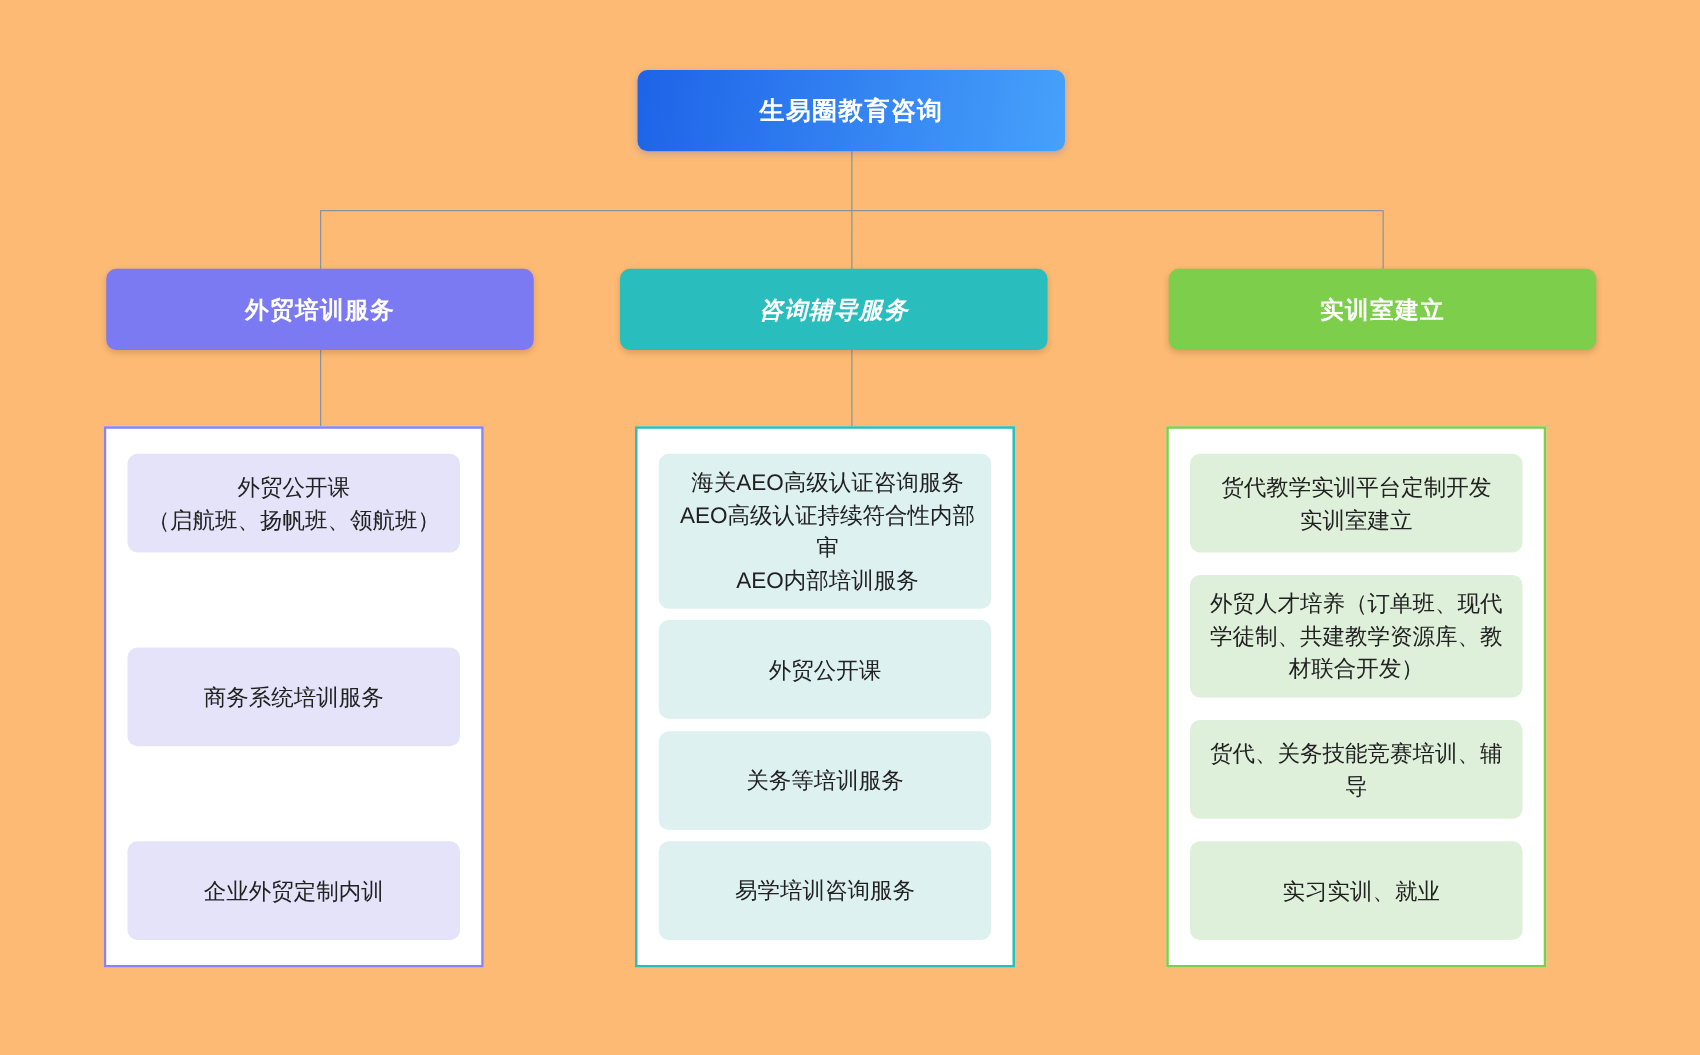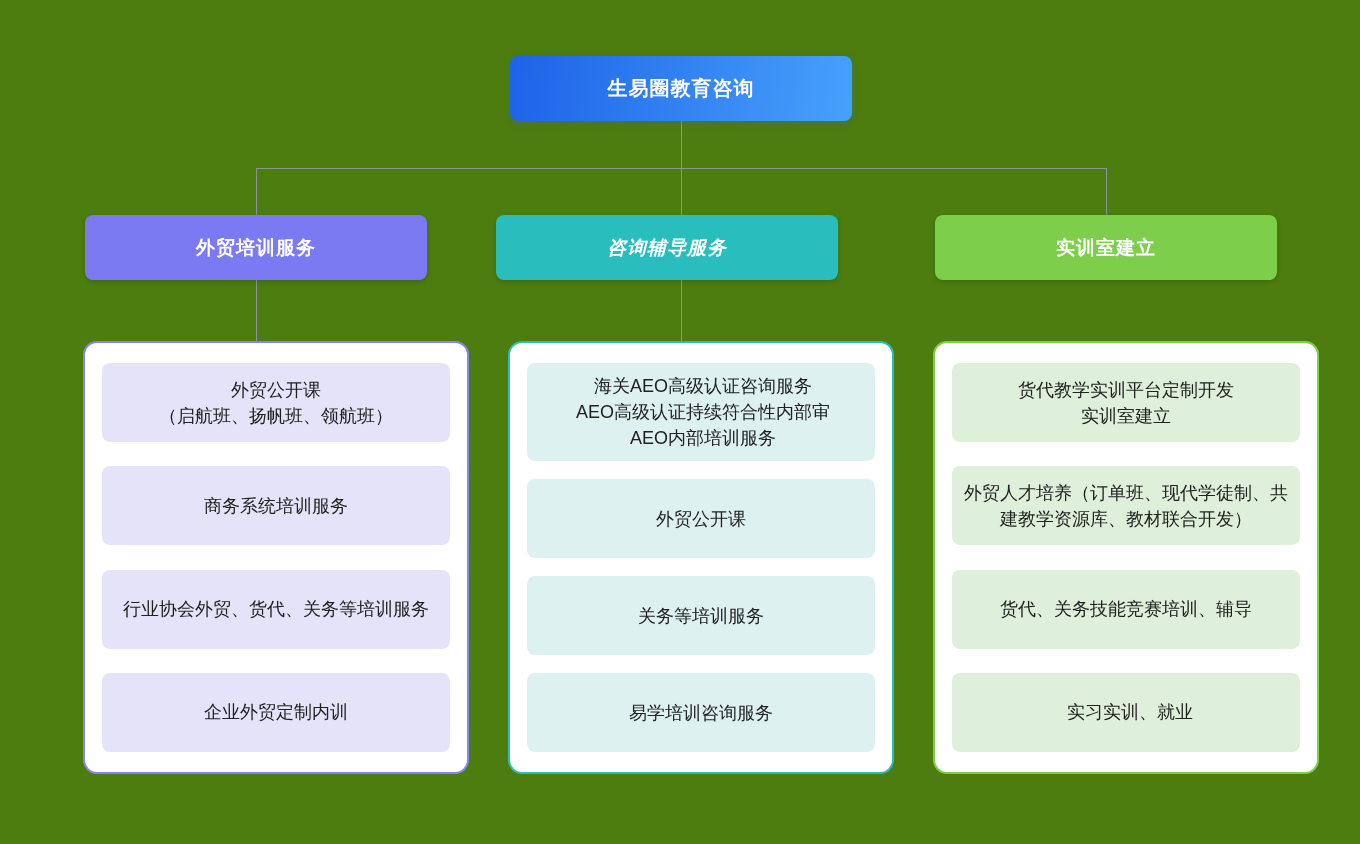--- a/index.html
+++ b/index.html
@@ -3,21 +3,21 @@
 <meta charset="utf-8">
 <style>
   * { box-sizing: border-box; margin: 0; padding: 0; }
   html, body { background: #ffffff; }
   body { font-family: "Liberation Sans", "DejaVu Sans", sans-serif; }
 
   .stage {
     position: relative;
     width: 1360px;
     height: 844px;
-    background: #4d7c0f;
+    background: #fdba74;
     overflow: hidden;
   }
 
   
   .line { position: absolute; background: #8c939d; }
   .line.v { width: 1px; }
   .line.h { height: 1px; }
   .conn-root-down   { left: 681px; top: 121px; height: 47px; }
   .conn-horizontal  { left: 256px; top: 168px; width: 850px; }
   .conn-drop-1      { left: 256px;  top: 168px; height: 47px; }
@@ -52,24 +52,24 @@
     box-shadow: 0 2px 5px rgba(0, 0, 0, 0.15);
     letter-spacing: 1px;
   }
   .branch-header.b1 { left: 85px; }
   .branch-header.b2 { left: 496px; font-style: italic; }
   .branch-header.b3 { left: 935px; }
 
   .branch-container {
     position: absolute;
     top: 341px;
-    width: 386px; height: 433px;
+    width: 304px; height: 433px;
     background: #ffffff;
     border: 2px solid transparent;
-    border-radius: 14px;
+    border-radius: 0;
     padding: 20px 17px;
     display: flex;
     flex-direction: column;
     justify-content: space-between;
     align-items: stretch;
   }
   .branch-container.c1 { left: 83px; }
   .branch-container.c2 { left: 508px; }
   .branch-container.c3 { left: 933px; }
 
@@ -103,21 +103,20 @@
   <div class="branch-header b1" style="background: rgb(124, 122, 242);">外贸培训服务</div>
 
   <div class="branch-header b2" style="background: rgb(41, 189, 190);">咨询辅导服务</div>
 
   <div class="branch-header b3" style="background: rgb(125, 206, 75);">实训室建立</div>
 
   <div class="branch-container c1" style="border-color: rgb(134, 132, 245);">
     <div class="node-card" style="background: rgb(229, 227, 249);">外贸公开课
 （启航班、扬帆班、领航班）</div>
     <div class="node-card" style="background: rgb(229, 227, 249);">商务系统培训服务</div>
-    <div class="node-card" style="background: rgb(229, 227, 249);">行业协会外贸、货代、关务等培训服务</div>
     <div class="node-card" style="background: rgb(229, 227, 249);">企业外贸定制内训</div>
   </div>
 
   <div class="branch-container c2" style="border-color: rgb(42, 189, 189);">
     <div class="node-card" style="background: rgb(222, 241, 241); padding-left: 16px;">海关AEO高级认证咨询服务
 AEO高级认证持续符合性内部审
 AEO内部培训服务</div>
     <div class="node-card" style="background: rgb(222, 241, 241);">外贸公开课</div>
     <div class="node-card" style="background: rgb(222, 241, 241);">关务等培训服务</div>
     <div class="node-card" style="background: rgb(222, 241, 241);">易学培训咨询服务</div>

